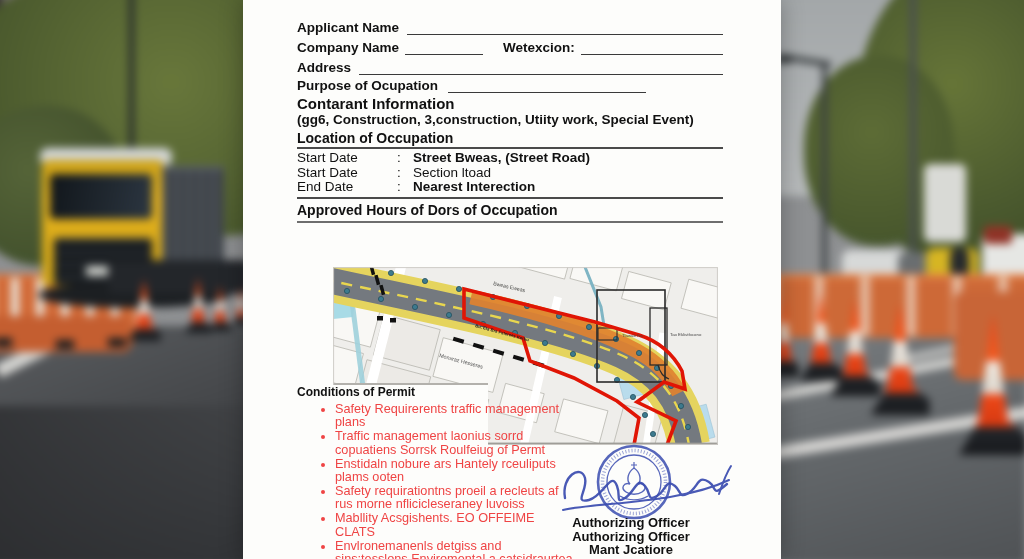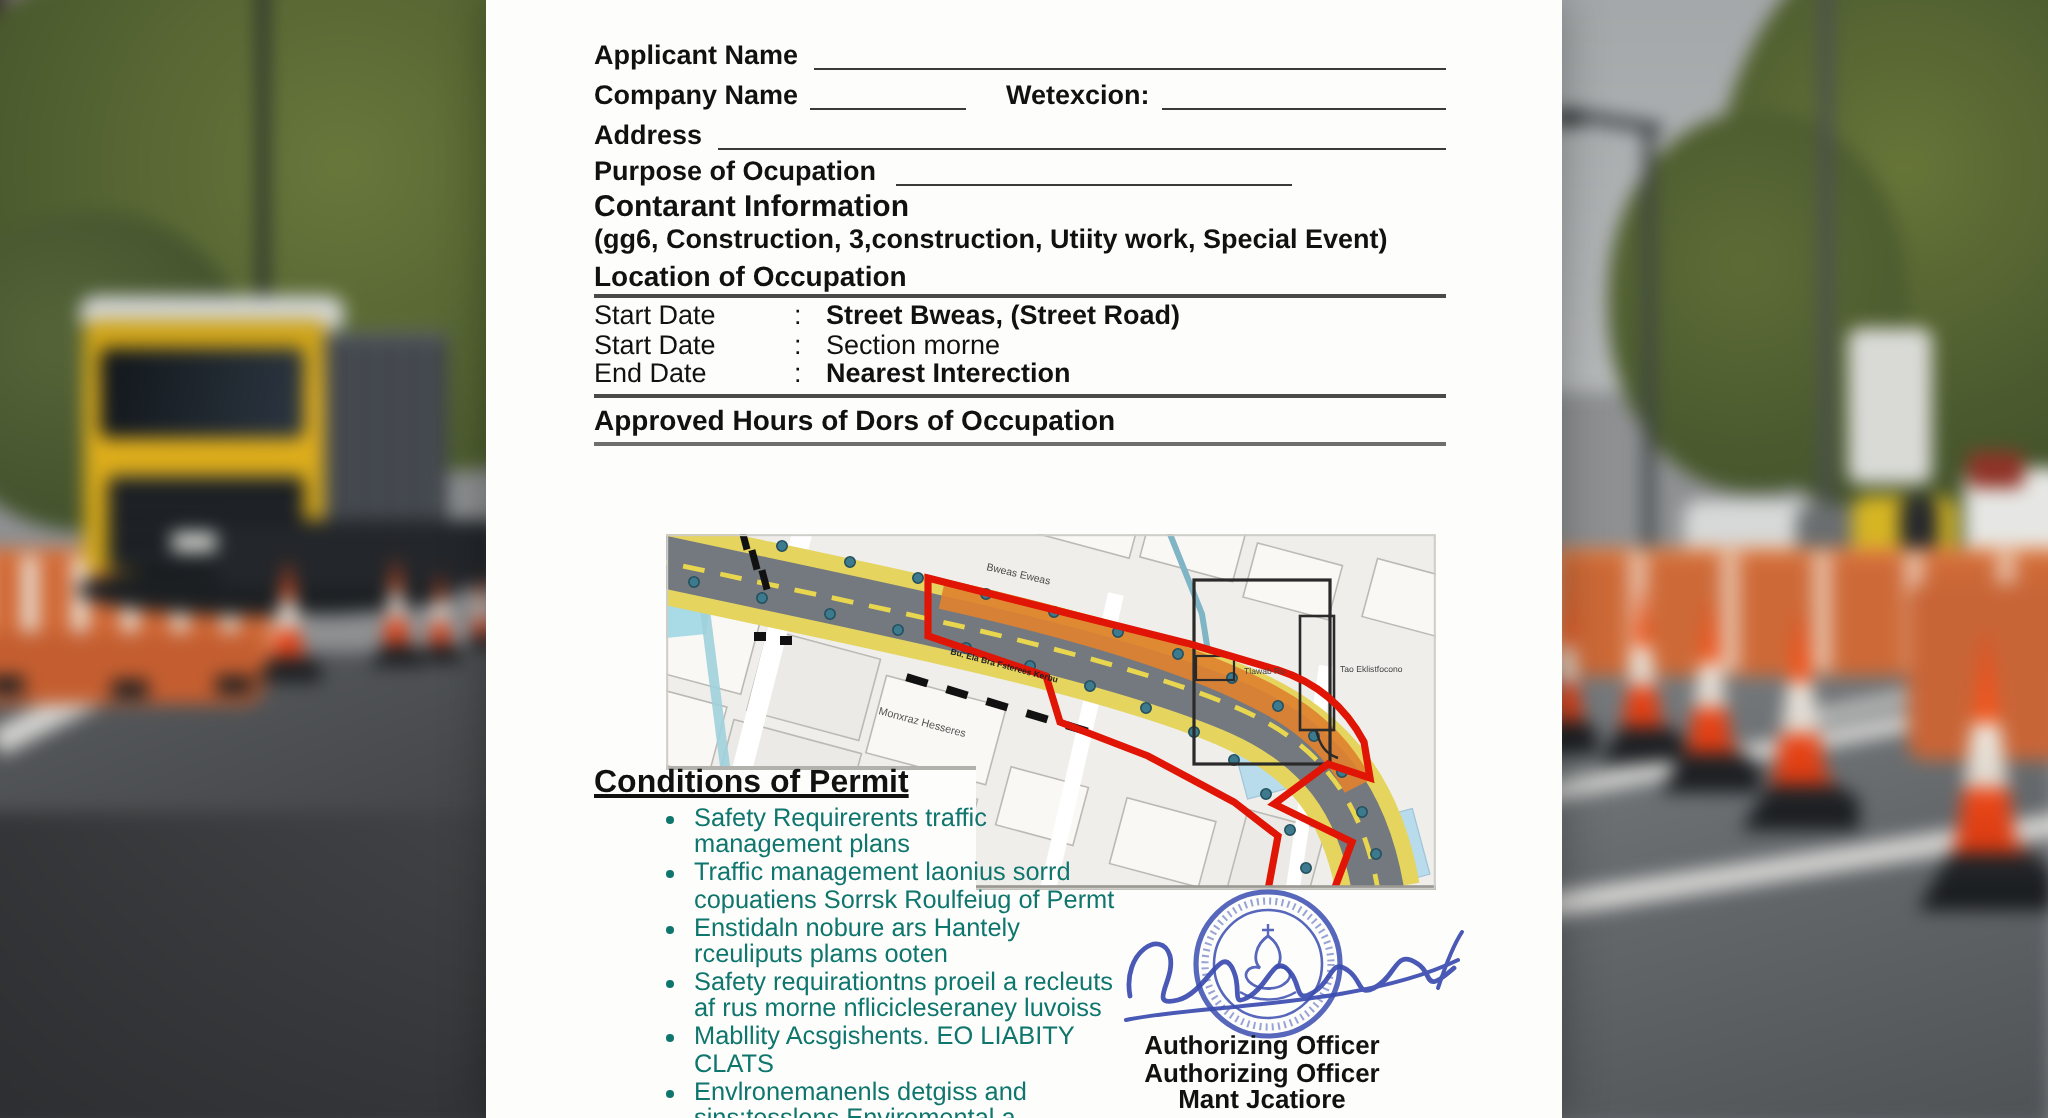--- a/index.html
+++ b/index.html
@@ -85,23 +85,23 @@
   .sechead{font-size:14px;font-weight:bold;line-height:15px;border-bottom:2px solid #4a4a4a;padding-bottom:1px;margin-top:3px;}
   .dates{border-bottom:2px solid #4a4a4a;padding:1px 0 2px;margin-top:1px;}
   .drow{display:flex;font-size:13.5px;line-height:14.5px;}
   .dlabel{font-weight:normal;width:100px;}
   .dcolon{width:16px;}
   .dval{font-weight:bold;}
   .hours{font-size:14px;font-weight:bold;line-height:16px;border-bottom:2.5px solid #6e6e6e;padding-bottom:3px;margin-top:3px;}
   .map{position:absolute;left:90px;top:267px;width:385px;height:178px;
        clip-path:polygon(0 0,385px 0,385px 178px,155px 178px,155px 118px,0 118px);}
   .conditions{position:absolute;left:54px;top:384px;width:282px;}
-  .chead{font-size:16px;font-weight:bold;text-decoration:underline;text-decoration-thickness:2px;line-height:16px;margin:0;}
+  .chead{font-size:12px;font-weight:bold;text-decoration-thickness:2px;line-height:16px;margin:0;}
   .conditions ul{margin:3px 0 0;padding-left:34px;}
-  .conditions li{font-size:12.7px;line-height:13.4px;margin:0 16px .5px;color:#0f766e;}
+  .conditions li{font-size:12.7px;line-height:13.4px;margin:0 4px .5px;color:#ef4444;}
   .stampgroup{position:absolute;left:316px;top:438px;width:175px;height:121px;}
   .stamp-svg{position:absolute;left:36px;top:5px;}
   .sig-svg{position:absolute;left:0;top:8px;}
   .officer{position:absolute;top:78px;left:-28px;width:200px;text-align:center;font-weight:bold;font-size:13px;line-height:13.5px;color:#111;}
 </style>
 </head>
 <body>
 
 <div class="stage">
 
@@ -195,21 +195,21 @@
 
     <div class="dates">
       <div class="drow">
         <span class="dlabel">Start Date</span>
         <span class="dcolon">:</span>
         <span class="dval">Street Bweas, (Street Road)</span>
       </div>
       <div class="drow">
         <span class="dlabel">Start Date</span>
         <span class="dcolon">:</span>
-        <span class="dval" style="font-weight:normal;">Section morne</span>
+        <span class="dval" style="font-weight:normal;">Section ltoad</span>
       </div>
       <div class="drow">
         <span class="dlabel">End Date</span>
         <span class="dcolon">:</span>
         <span class="dval">Nearest Interection</span>
       </div>
     </div>
 
     <div class="hours">Approved Hours of Dors of Occupation</div>
 
@@ -304,21 +304,21 @@
       </svg>
     </div>
 
     <div class="conditions">
       <h2 class="chead">Conditions of Permit</h2>
       <ul>
         <li>Safety Requirerents traffic management plans</li>
         <li>Traffic management laonius sorrd copuatiens Sorrsk Roulfeiug of Permt</li>
         <li>Enstidaln nobure ars Hantely rceuliputs plams ooten</li>
         <li>Safety requirationtns proeil a recleuts af rus morne nflicicleseraney luvoiss</li>
-        <li>Mabllity Acsgishents. EO LIABITY CLATS</li>
+        <li>Mabllity Acsgishents. EO OFFEIME CLATS</li>
         <li>Envlronemanenls detgiss and sins;tesslons Enviromental a catsidraurtea tendofucation.</li>
         <li>Envlromental creciolsatrevionemusinde amds OFFEIME onsionstion and wahyad verat of ohsiro pielrianl.</li>
       </ul>
     </div>
 
     <div class="stampgroup">
       <svg class="stamp-svg" width="78" height="78" viewBox="-39 -39 78 78">
         <g stroke="#3b4db0" fill="none" opacity="0.85">
           <circle r="36" stroke-width="2.6"></circle>
           <circle r="27" stroke-width="1.3"></circle>

